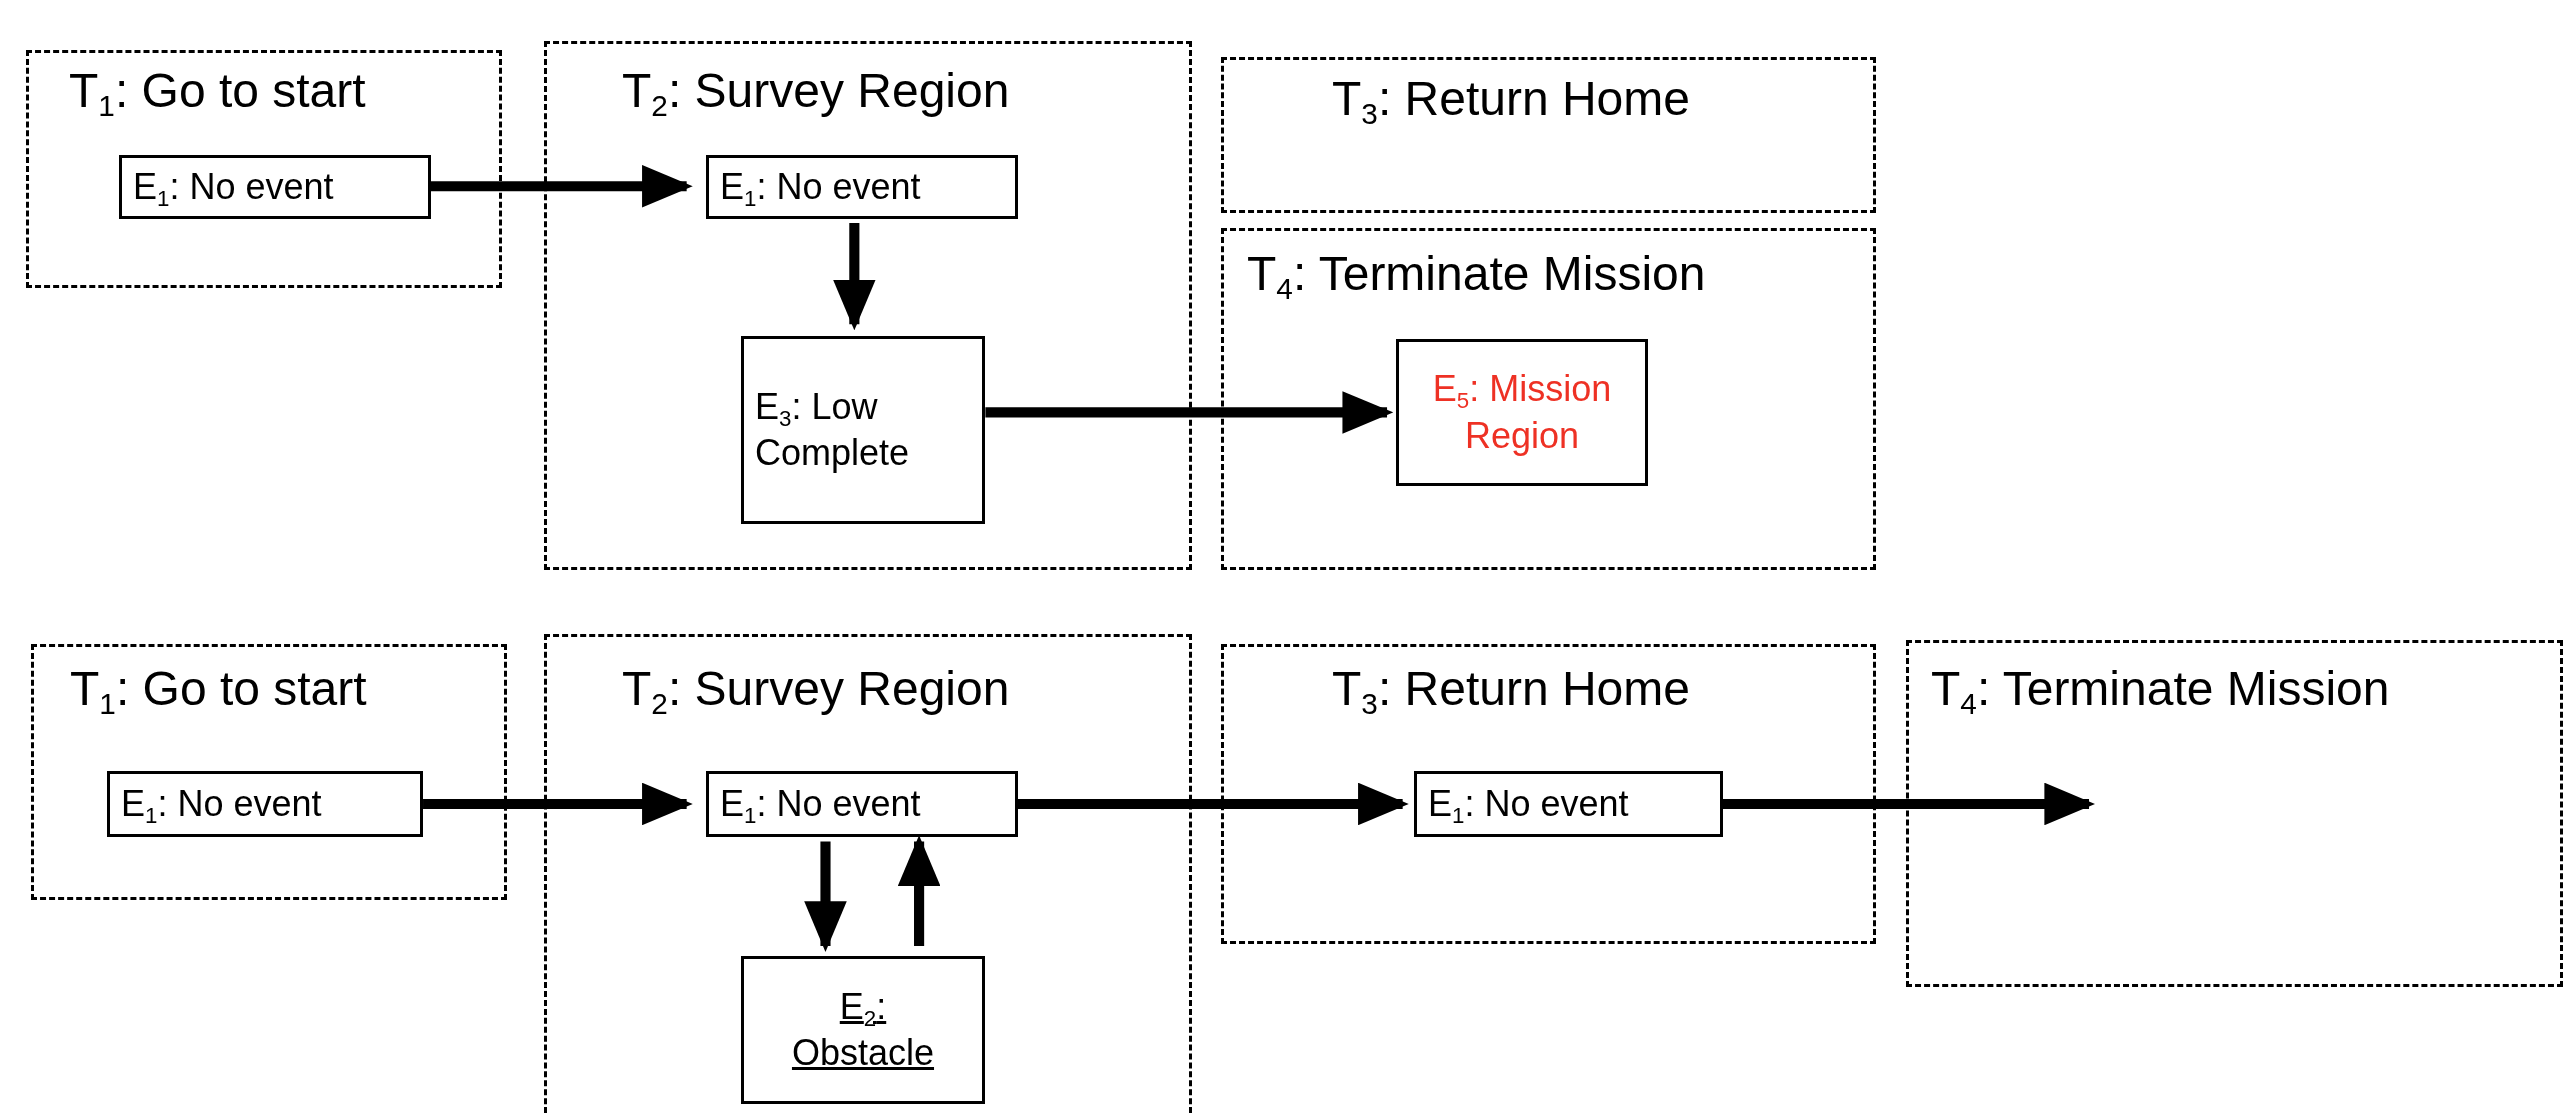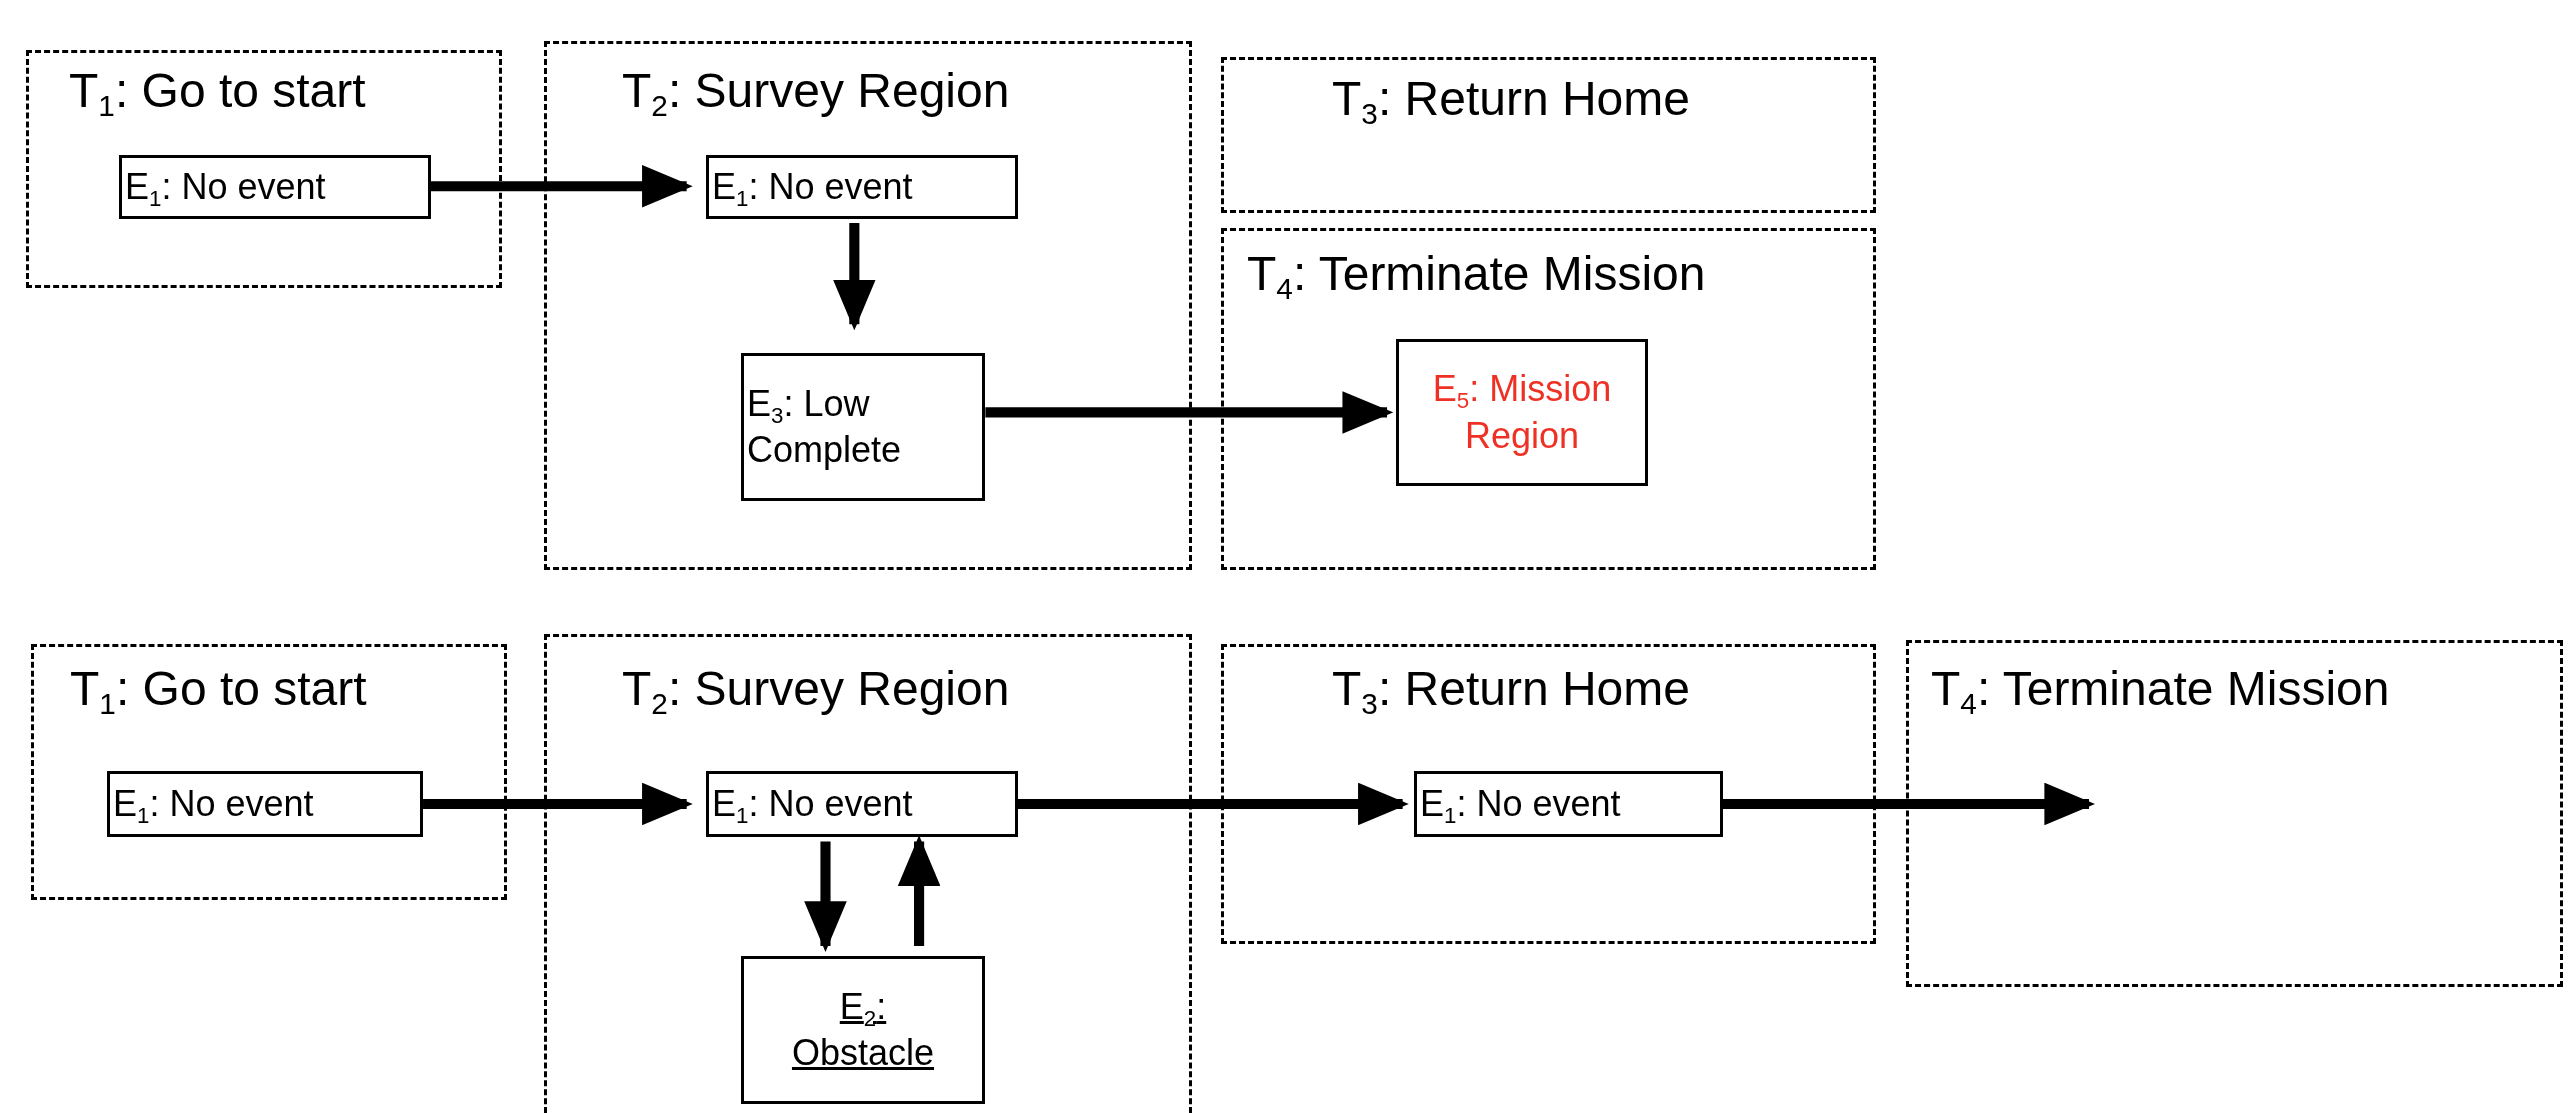--- a/index.html
+++ b/index.html
@@ -49,21 +49,21 @@
     background: #ffffff;
     display: flex;
     align-items: center;
     justify-content: center;
     color: #000000;
   }
   .event-label {
     font-size: 36px;
     line-height: 1.28;
     color: inherit;
-    padding: 0 3px;
+    padding: 0 11px;
   }
   .event-label sub {
     font-size: 0.62em;
     vertical-align: baseline;
     position: relative;
     top: 0.30em;
   }
   .event-box.align-left .event-label { text-align: left; width: 100%; }
   .event-box.align-center .event-label { text-align: center; width: 100%; }
   .event-box.red { color: #EE3124; }
@@ -118,21 +118,21 @@
 
   <div class="task-container" style="left:544px; top:17px; width:648px; height:529px;"></div>
   <div class="task-title" style="left:622px; top:43px;">
     <span>T</span><sub>2</sub><span>: Survey Region</span>
   </div>
   <div class="event-box align-left" style="left:706px; top:131px; width:312px; height:64px;">
     <div class="event-label">
       <span>E</span><sub>1</sub><span>: No event</span>
     </div>
   </div>
-  <div class="event-box align-left" style="left:741px; top:329px; width:244px; height:148px;">
+  <div class="event-box align-left" style="left:741px; top:312px; width:244px; height:188px;">
     <div class="event-label">
       <span>E</span><sub>3</sub><span>: Low</span><br><span>Complete</span>
     </div>
   </div>
 
   <div class="task-container" style="left:1221px; top:33px; width:655px; height:156px;"></div>
   <div class="task-title" style="left:1332px; top:51px;">
     <span>T</span><sub>3</sub><span>: Return Home</span>
   </div>
 

